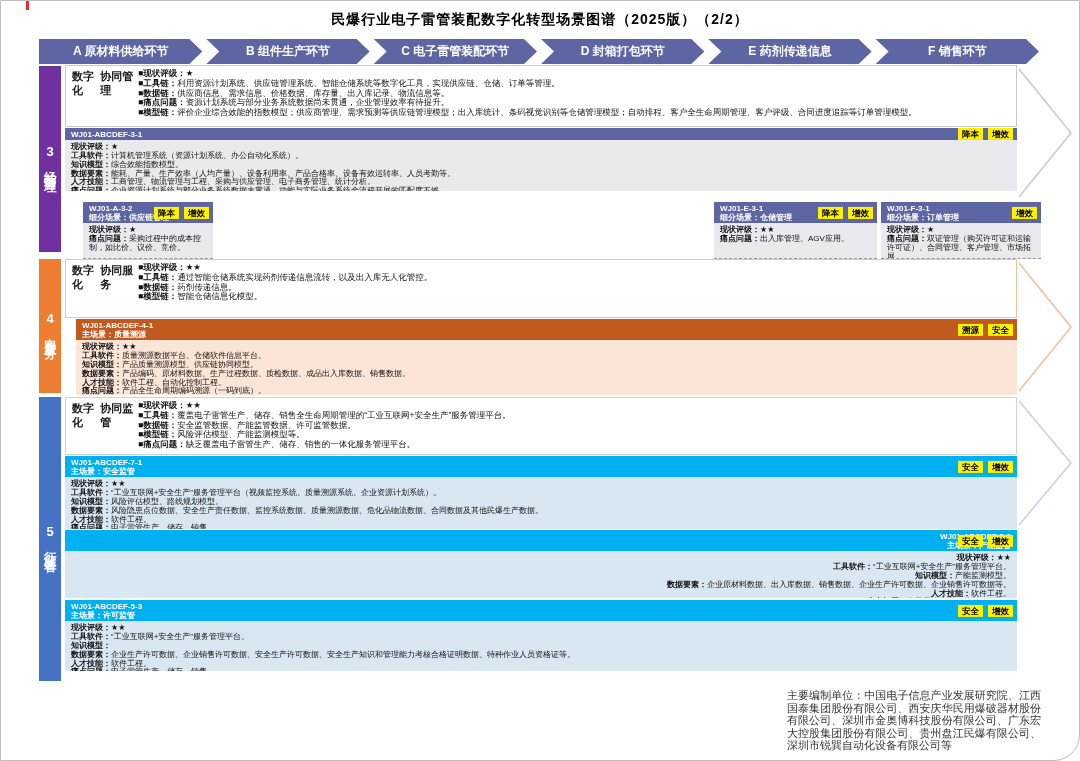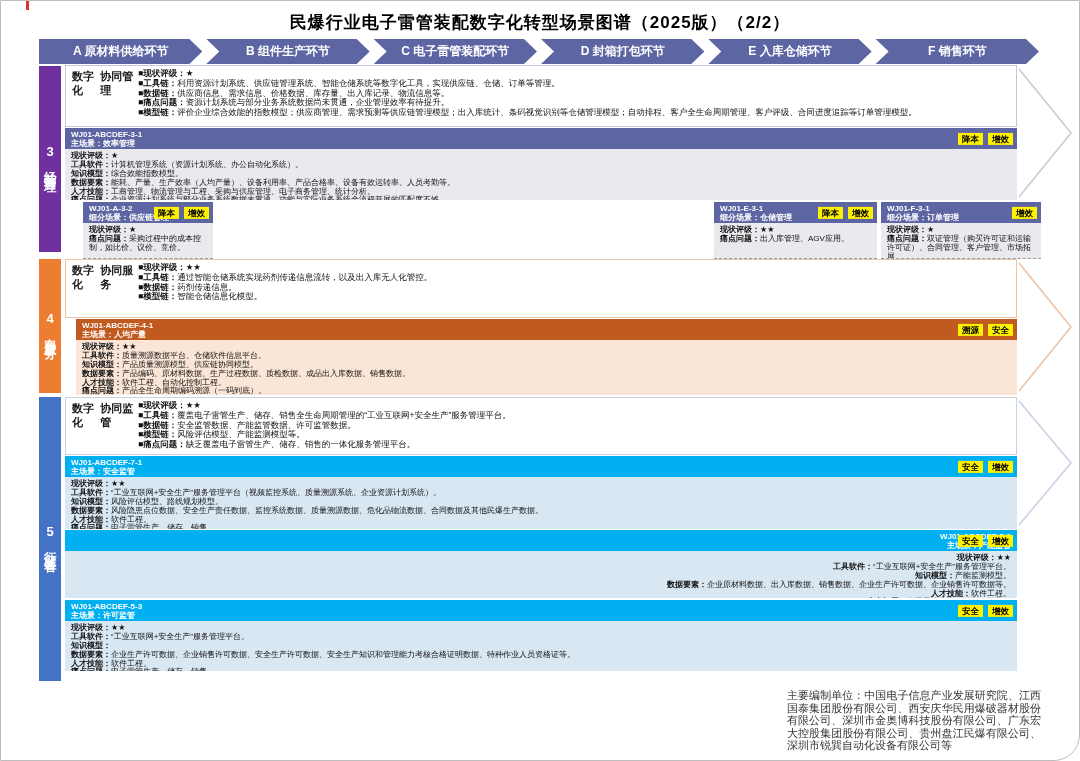--- a/index.html
+++ b/index.html
@@ -2,21 +2,21 @@
 <html><head>
 <meta charset="utf-8">
 <style>
   html,body{margin:0;padding:0;background:#fff;}
   .page{
     position:relative;width:1080px;height:761px;background:#fff;
     border:1px solid #bdbdbd;border-radius:0 0 26px 0;overflow:hidden;
     font-family:"Liberation Sans","DejaVu Sans",sans-serif;box-sizing:border-box;
   }
   .title{position:absolute;top:10px;left:0;right:0;text-align:center;
-    font-size:17px;font-weight:bold;color:#000;letter-spacing:1px;}
+    font-size:14px;font-weight:bold;color:#000;letter-spacing:1px;}
   .page-mark{position:absolute;left:25px;top:0;width:3px;height:9px;background:#e03030;}
   
   .pbar{position:absolute;left:38px;top:38px;width:1004px;height:25px;display:flex;}
   .pstep{flex:1;position:relative;display:flex;align-items:center;justify-content:center;
     color:#fff;font-weight:bold;font-size:12px;margin-right:4px;white-space:nowrap;
     clip-path:polygon(0 0,calc(100% - 13px) 0,100% 50%,calc(100% - 13px) 100%,0 100%,13px 50%);}
   .pstep.first{clip-path:polygon(0 0,calc(100% - 13px) 0,100% 50%,calc(100% - 13px) 100%,0 100%);}
   
   .sidebar{position:absolute;left:38px;width:22px;display:flex;flex-direction:column;
     align-items:center;justify-content:center;gap:3px;}
@@ -58,21 +58,21 @@
 
 <div class="page">
   <div class="page-mark"></div>
   <div class="title">民爆行业电子雷管装配数字化转型场景图谱（2025版）（2/2）</div>
 
   <div class="pbar">
       <div class="pstep first" style="background: rgb(93, 102, 163);">A 原材料供给环节</div>
       <div class="pstep" style="background: rgb(93, 102, 163);">B 组件生产环节</div>
       <div class="pstep" style="background: rgb(93, 102, 163);">C 电子雷管装配环节</div>
       <div class="pstep" style="background: rgb(93, 102, 163);">D 封箱打包环节</div>
-      <div class="pstep" style="background: rgb(93, 102, 163);">E 入库仓储环节</div>
+      <div class="pstep" style="background: rgb(93, 102, 163);">E 药剂传递信息</div>
       <div class="pstep" style="background: rgb(93, 102, 163);">F 销售环节</div>
     </div>
 
   <div class="sidebar" style="top: 65px; height: 186px; background: rgb(112, 48, 160);">
     <span class="bar-num">3</span>
     <span class="bar-label">经营管理</span>
   </div>
   <div class="sidebar" style="top: 258px; height: 134px; background: rgb(237, 125, 49);">
     <span class="bar-num">4</span>
     <span class="bar-label">客户服务</span>
@@ -127,21 +127,20 @@
         <div class="bullet"><b>■工具链：</b>覆盖电子雷管生产、储存、销售全生命周期管理的“工业互联网+安全生产”服务管理平台。</div>
         <div class="bullet"><b>■数据链：</b>安全监管数据、产能监管数据、许可监管数据。</div>
         <div class="bullet"><b>■模型链：</b>风险评估模型、产能监测模型等。</div>
         <div class="bullet"><b>■痛点问题：</b>缺乏覆盖电子雷管生产、储存、销售的一体化服务管理平台。</div>
       </div>
   </div>
 
   <div class="card" id="card-3-1" style="left:64px;top:127px;width:952px;">
       <div class="card-header" style="background: rgb(93, 102, 163);">
         <div class="card-code">WJ01-ABCDEF-3-1</div>
-        <div class="card-scene">主场景：效率管理</div>
         <div class="badges">
           <span class="badge" style="background: rgb(255, 242, 0);">降本</span>
           <span class="badge" style="background: rgb(255, 242, 0);">增效</span>
         </div>
       </div>
       <div class="card-body" style="background: rgb(233, 233, 238);">
         <div class="cline"><b>现状评级：</b>★</div>
         <div class="cline"><b>工具软件：</b>计算机管理系统（资源计划系统、办公自动化系统）。</div>
         <div class="cline"><b>知识模型：</b>综合效能指数模型。</div>
         <div class="cline"><b>数据要素：</b>能耗、产量、生产效率（人均产量）、设备利用率、产品合格率、设备有效运转率、人员考勤等。</div>
@@ -186,21 +185,21 @@
         </div>
       </div>
       <div class="card-body" style="background: rgb(233, 233, 238);">
         <div class="cline"><b>现状评级：</b>★</div>
         <div class="cline"><b>痛点问题：</b>双证管理（购买许可证和运输许可证）、合同管理、客户管理、市场拓展。</div>
       </div>
     </div>
   <div class="card" id="card-4-1" style="left:64px;top:318px;width:952px;padding-left:11px;">
       <div class="card-header" style="background: rgb(192, 90, 30);">
         <div class="card-code">WJ01-ABCDEF-4-1</div>
-        <div class="card-scene">主场景：人均产量</div>
+        <div class="card-scene">主场景：质量溯源</div>
         <div class="badges">
           <span class="badge" style="background: rgb(255, 242, 0);">溯源</span>
           <span class="badge" style="background: rgb(255, 242, 0);">安全</span>
         </div>
       </div>
       <div class="card-body" style="background: rgb(251, 229, 214);">
         <div class="cline"><b>现状评级：</b>★★</div>
         <div class="cline"><b>工具软件：</b>质量溯源数据平台、仓储软件信息平台。</div>
         <div class="cline"><b>知识模型：</b>产品质量溯源模型、供应链协同模型。</div>
         <div class="cline"><b>数据要素：</b>产品编码、原材料数据、生产过程数据、质检数据、成品出入库数据、销售数据。</div>

